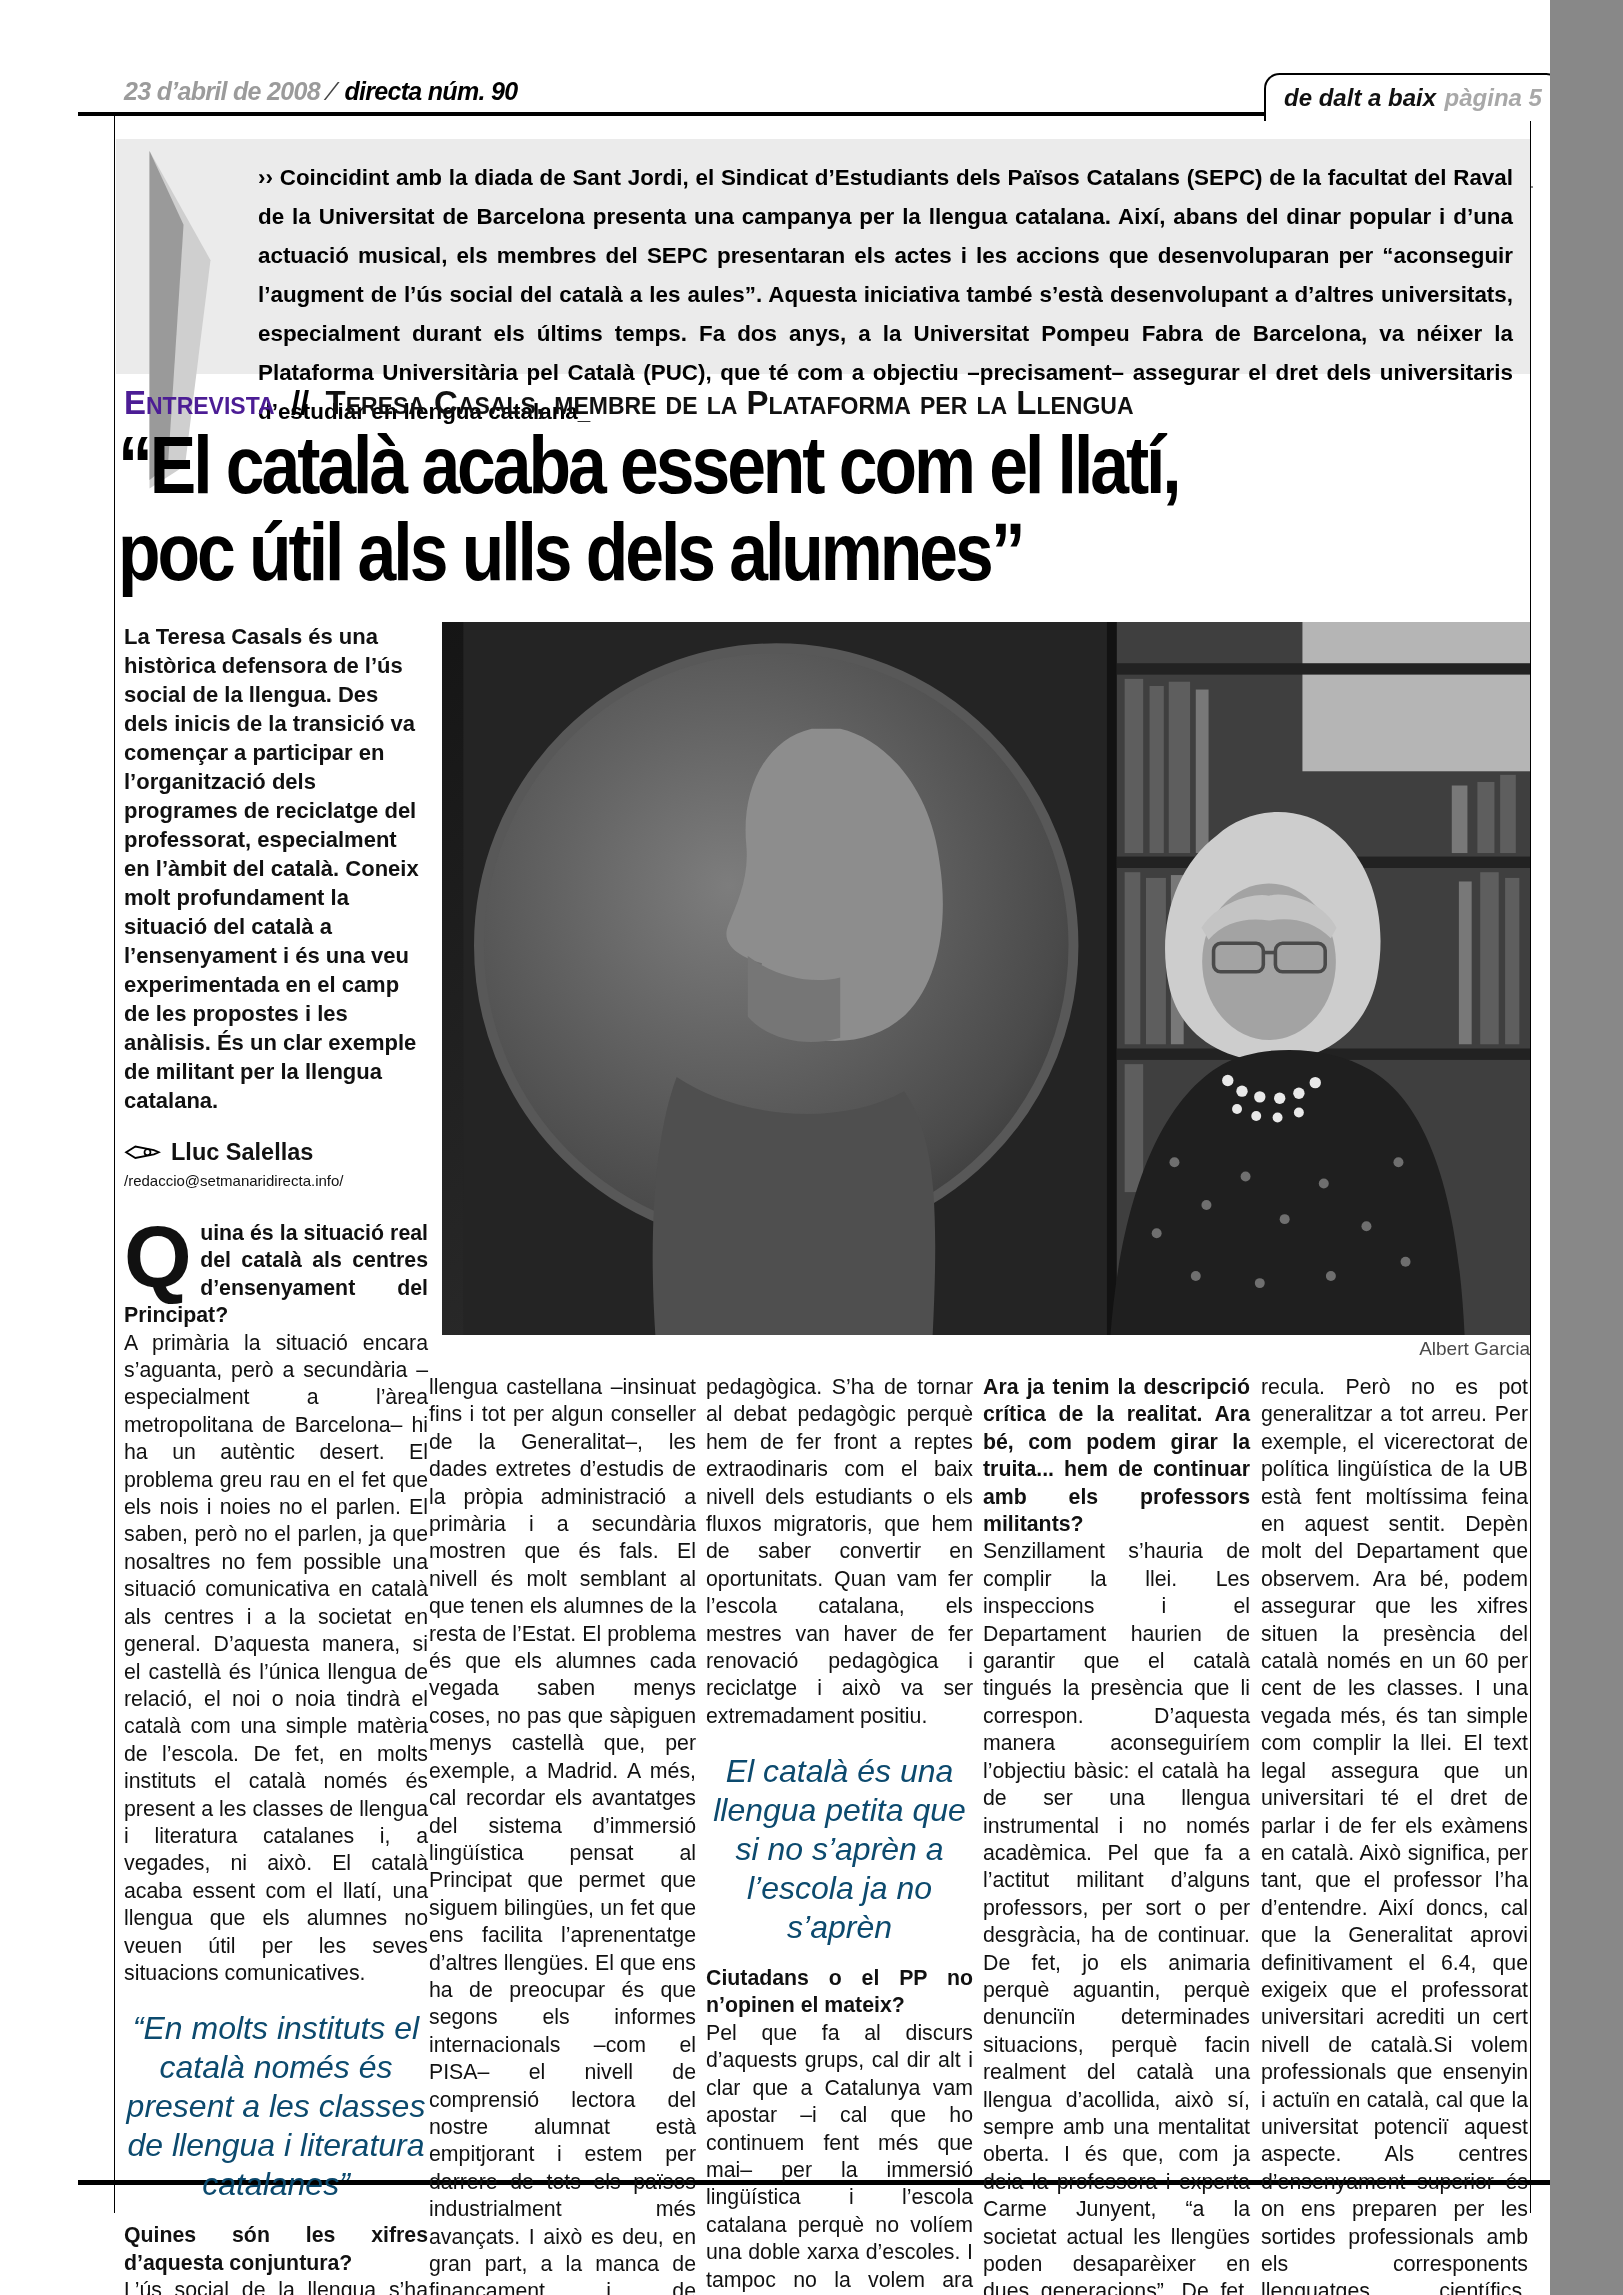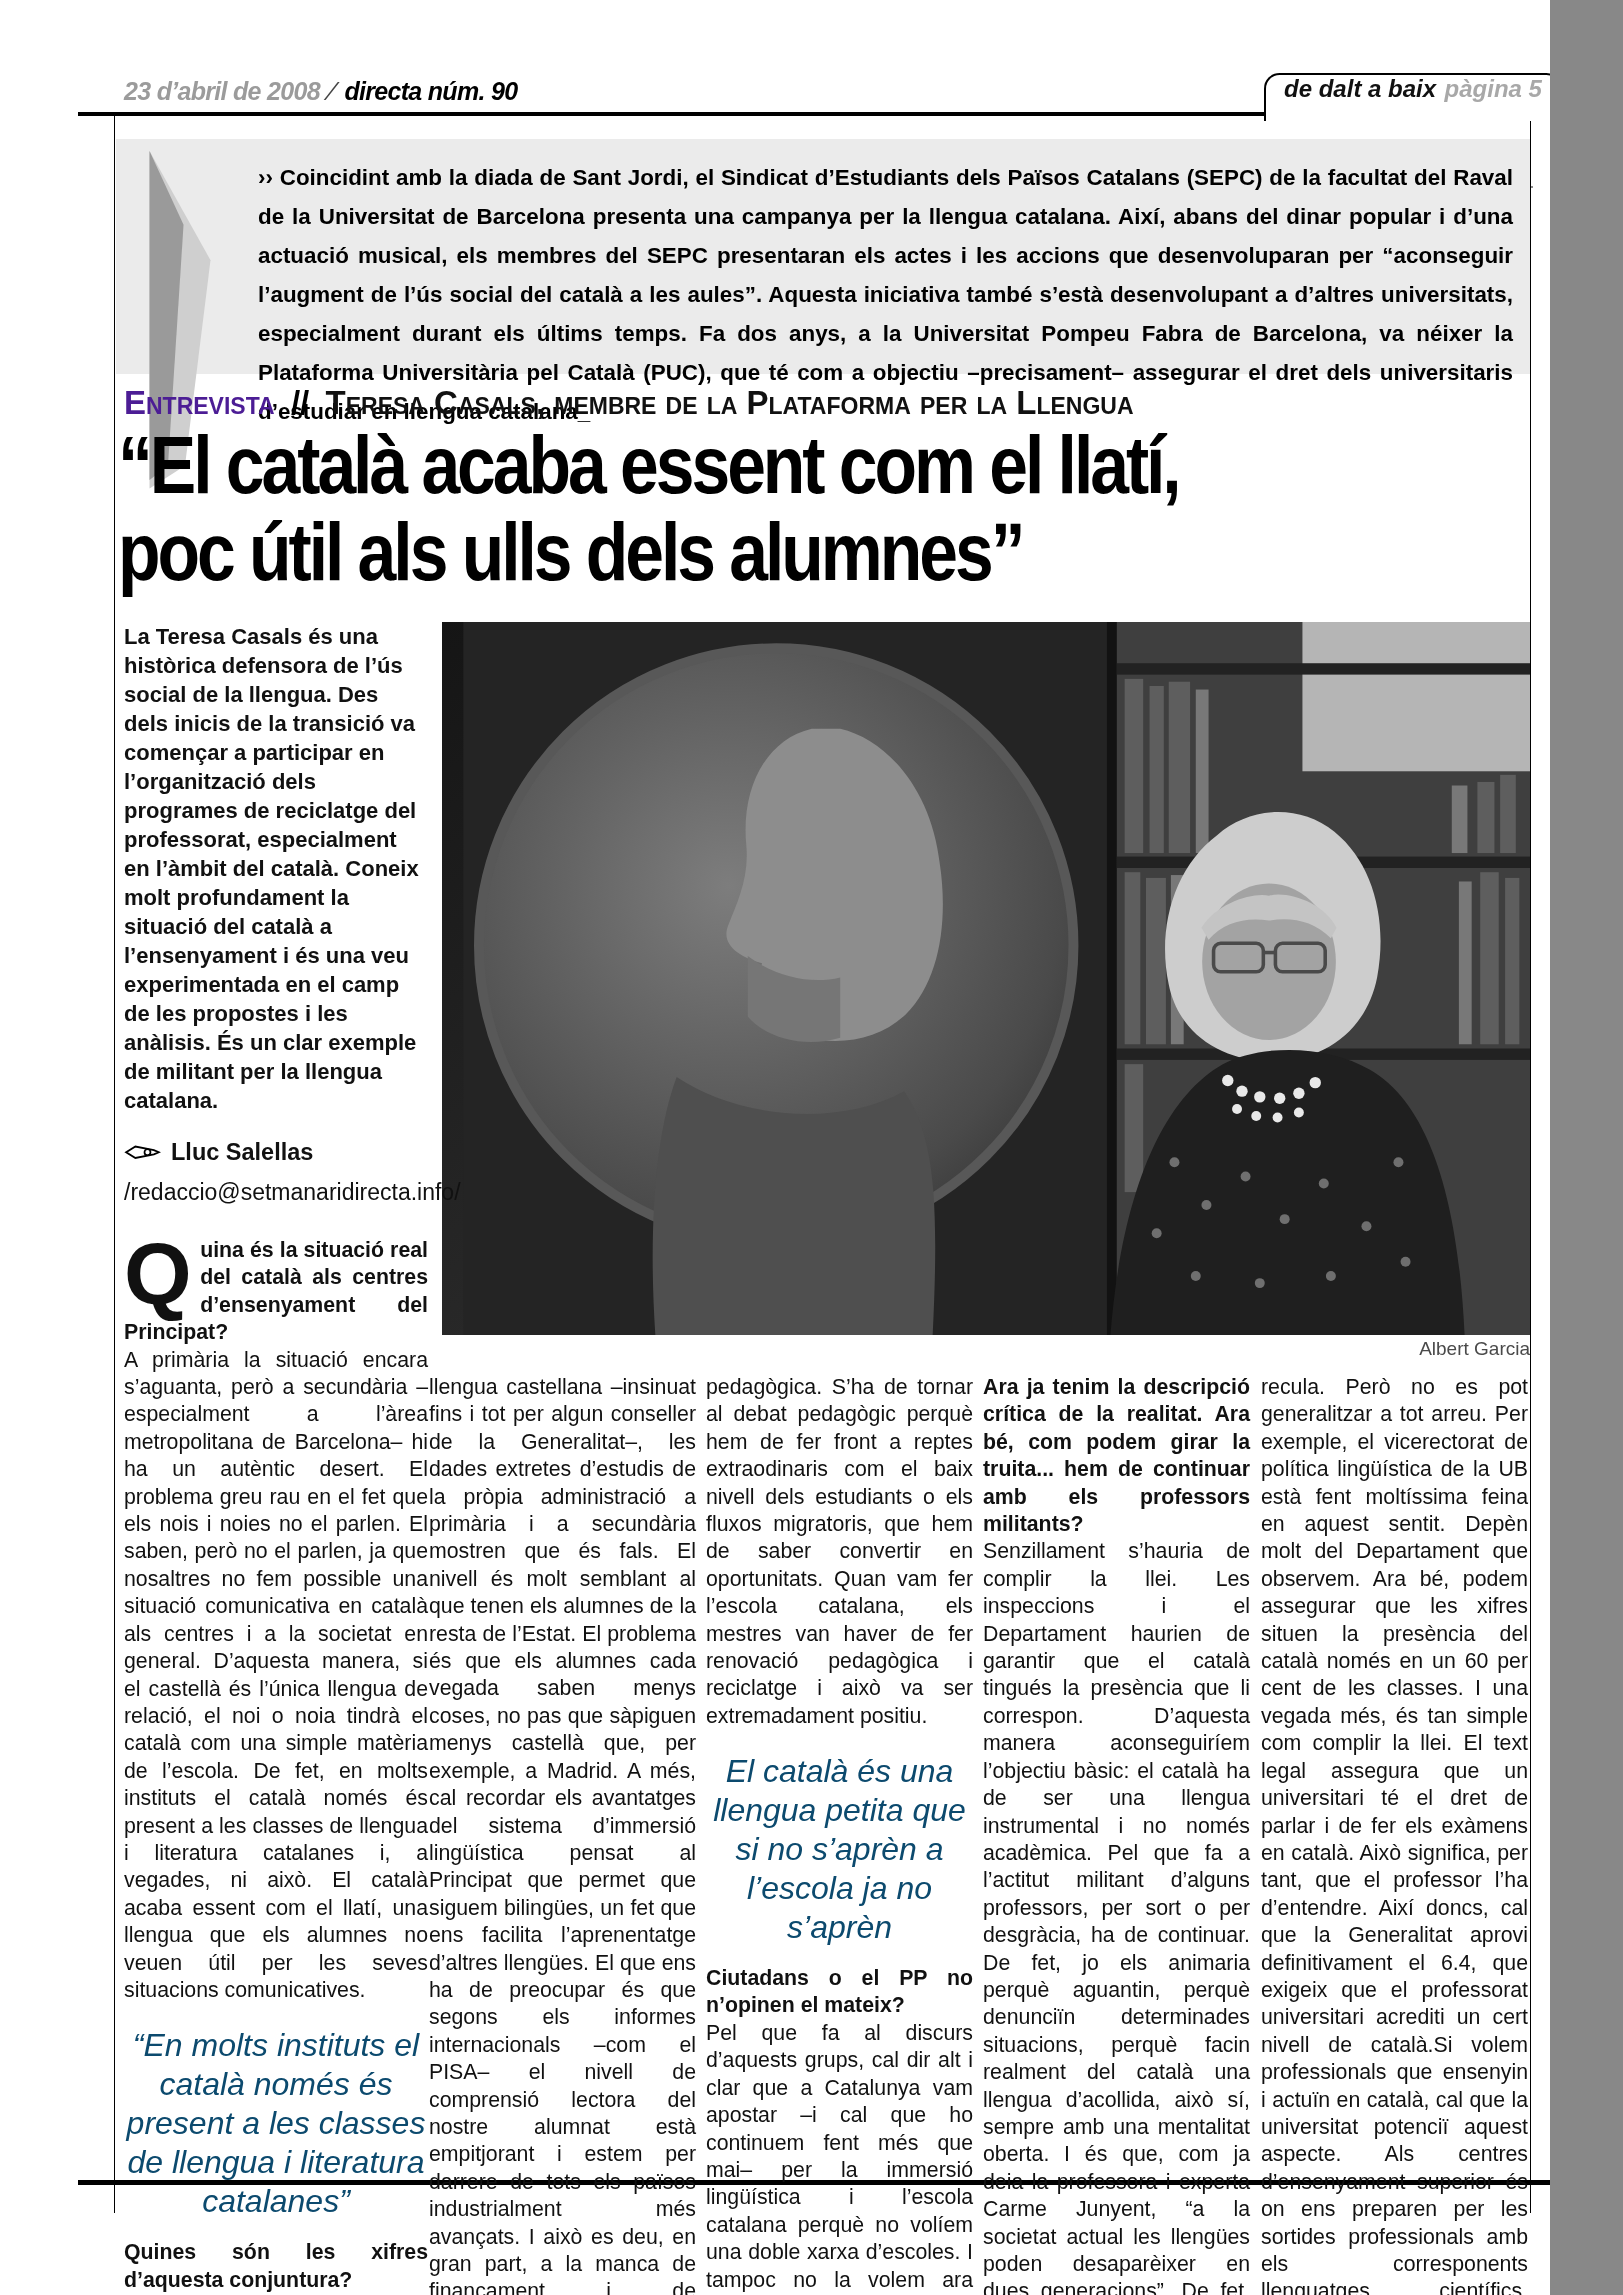--- a/index.html
+++ b/index.html
@@ -12,21 +12,21 @@
   .hdr-date{color:#9b9b9b;}
   .hdr-slash{color:#444;font-weight:normal;padding:0 4.3px;}
   .hdr-mast{color:#000;}
   .rule-top{left:78px;top:112px;width:1483px;height:4.3px;background:#000;}
   .vline-left{left:114px;top:112px;width:1.4px;height:2101px;background:#000;}
   .vline-right{left:1530px;top:112px;width:1.4px;height:2101px;background:#000;}
   .edge-bar{left:1582px;top:65px;width:5.7px;height:2230px;background:#000;}
   .rule-bottom{left:78px;top:2180px;width:1483px;height:5px;background:#000;}
 
   .tab{left:1264px;top:73px;width:294px;height:46px;background:#fff;border:2.1px solid #000;border-bottom:none;
-       border-radius:15.6px 15.6px 0 0;z-index:3;display:flex;justify-content:center;
+       border-radius:15.6px 15.6px 0 0;z-index:3;display:flex;align-items:center;justify-content:center;
        font-size:24px;font-weight:bold;font-style:italic;white-space:nowrap;}
   .tab-page{color:#a8a8a8;margin-left:8.5px;}
   .tab-underline{left:1291px;top:186px;width:242px;height:2.1px;background:#8a8a8a;}
 
   
   .intro-box{left:116px;top:139px;width:1414px;height:235px;background:#ebebeb;}
   .intro-chevron{left:25px;top:7.1px;}
   .intro-text{position:absolute;left:142px;top:18.5px;width:1255px;font-size:22.4px;line-height:39px;
               font-weight:bold;text-align:justify;color:#000;}
 
@@ -51,21 +51,21 @@
   .para.a{font-weight:normal;}
   .para.q{font-weight:bold;}
   .para.pull{color:#0c4a6e;font-size:32px;line-height:39px;font-style:italic;text-align:center;
              font-weight:normal;margin:21.3px 0 18.5px 0;}
   .para.dropq{font-weight:bold;}
   .para.dropq::first-letter{float:left;font-size:87px;line-height:65px;padding:4.3px 8.5px 0 0;font-weight:bold;}
 
   .bio{margin:0 0 24px 0;font-size:22px;line-height:29px;font-weight:bold;text-align:left;}
   .byline{margin:0 0 31px 0;}
   .byline-row{display:flex;align-items:center;gap:10px;font-size:23.5px;font-weight:bold;}
-  .byline-email{font-size:23px;font-weight:normal;margin-top:13px;}
+  .byline-email{font-size:15px;font-weight:normal;margin-top:6px;}
 
   
   .photo{left:442px;top:622px;width:1088px;height:713px;background:#222;}
   .photo svg{display:block;width:100%;height:100%;}
   .credit{left:442px;top:1338px;width:1088px;text-align:right;font-size:19px;color:#4a4a4a;}
 </style>
 </head>
 <body>
 
 <div class="page">

